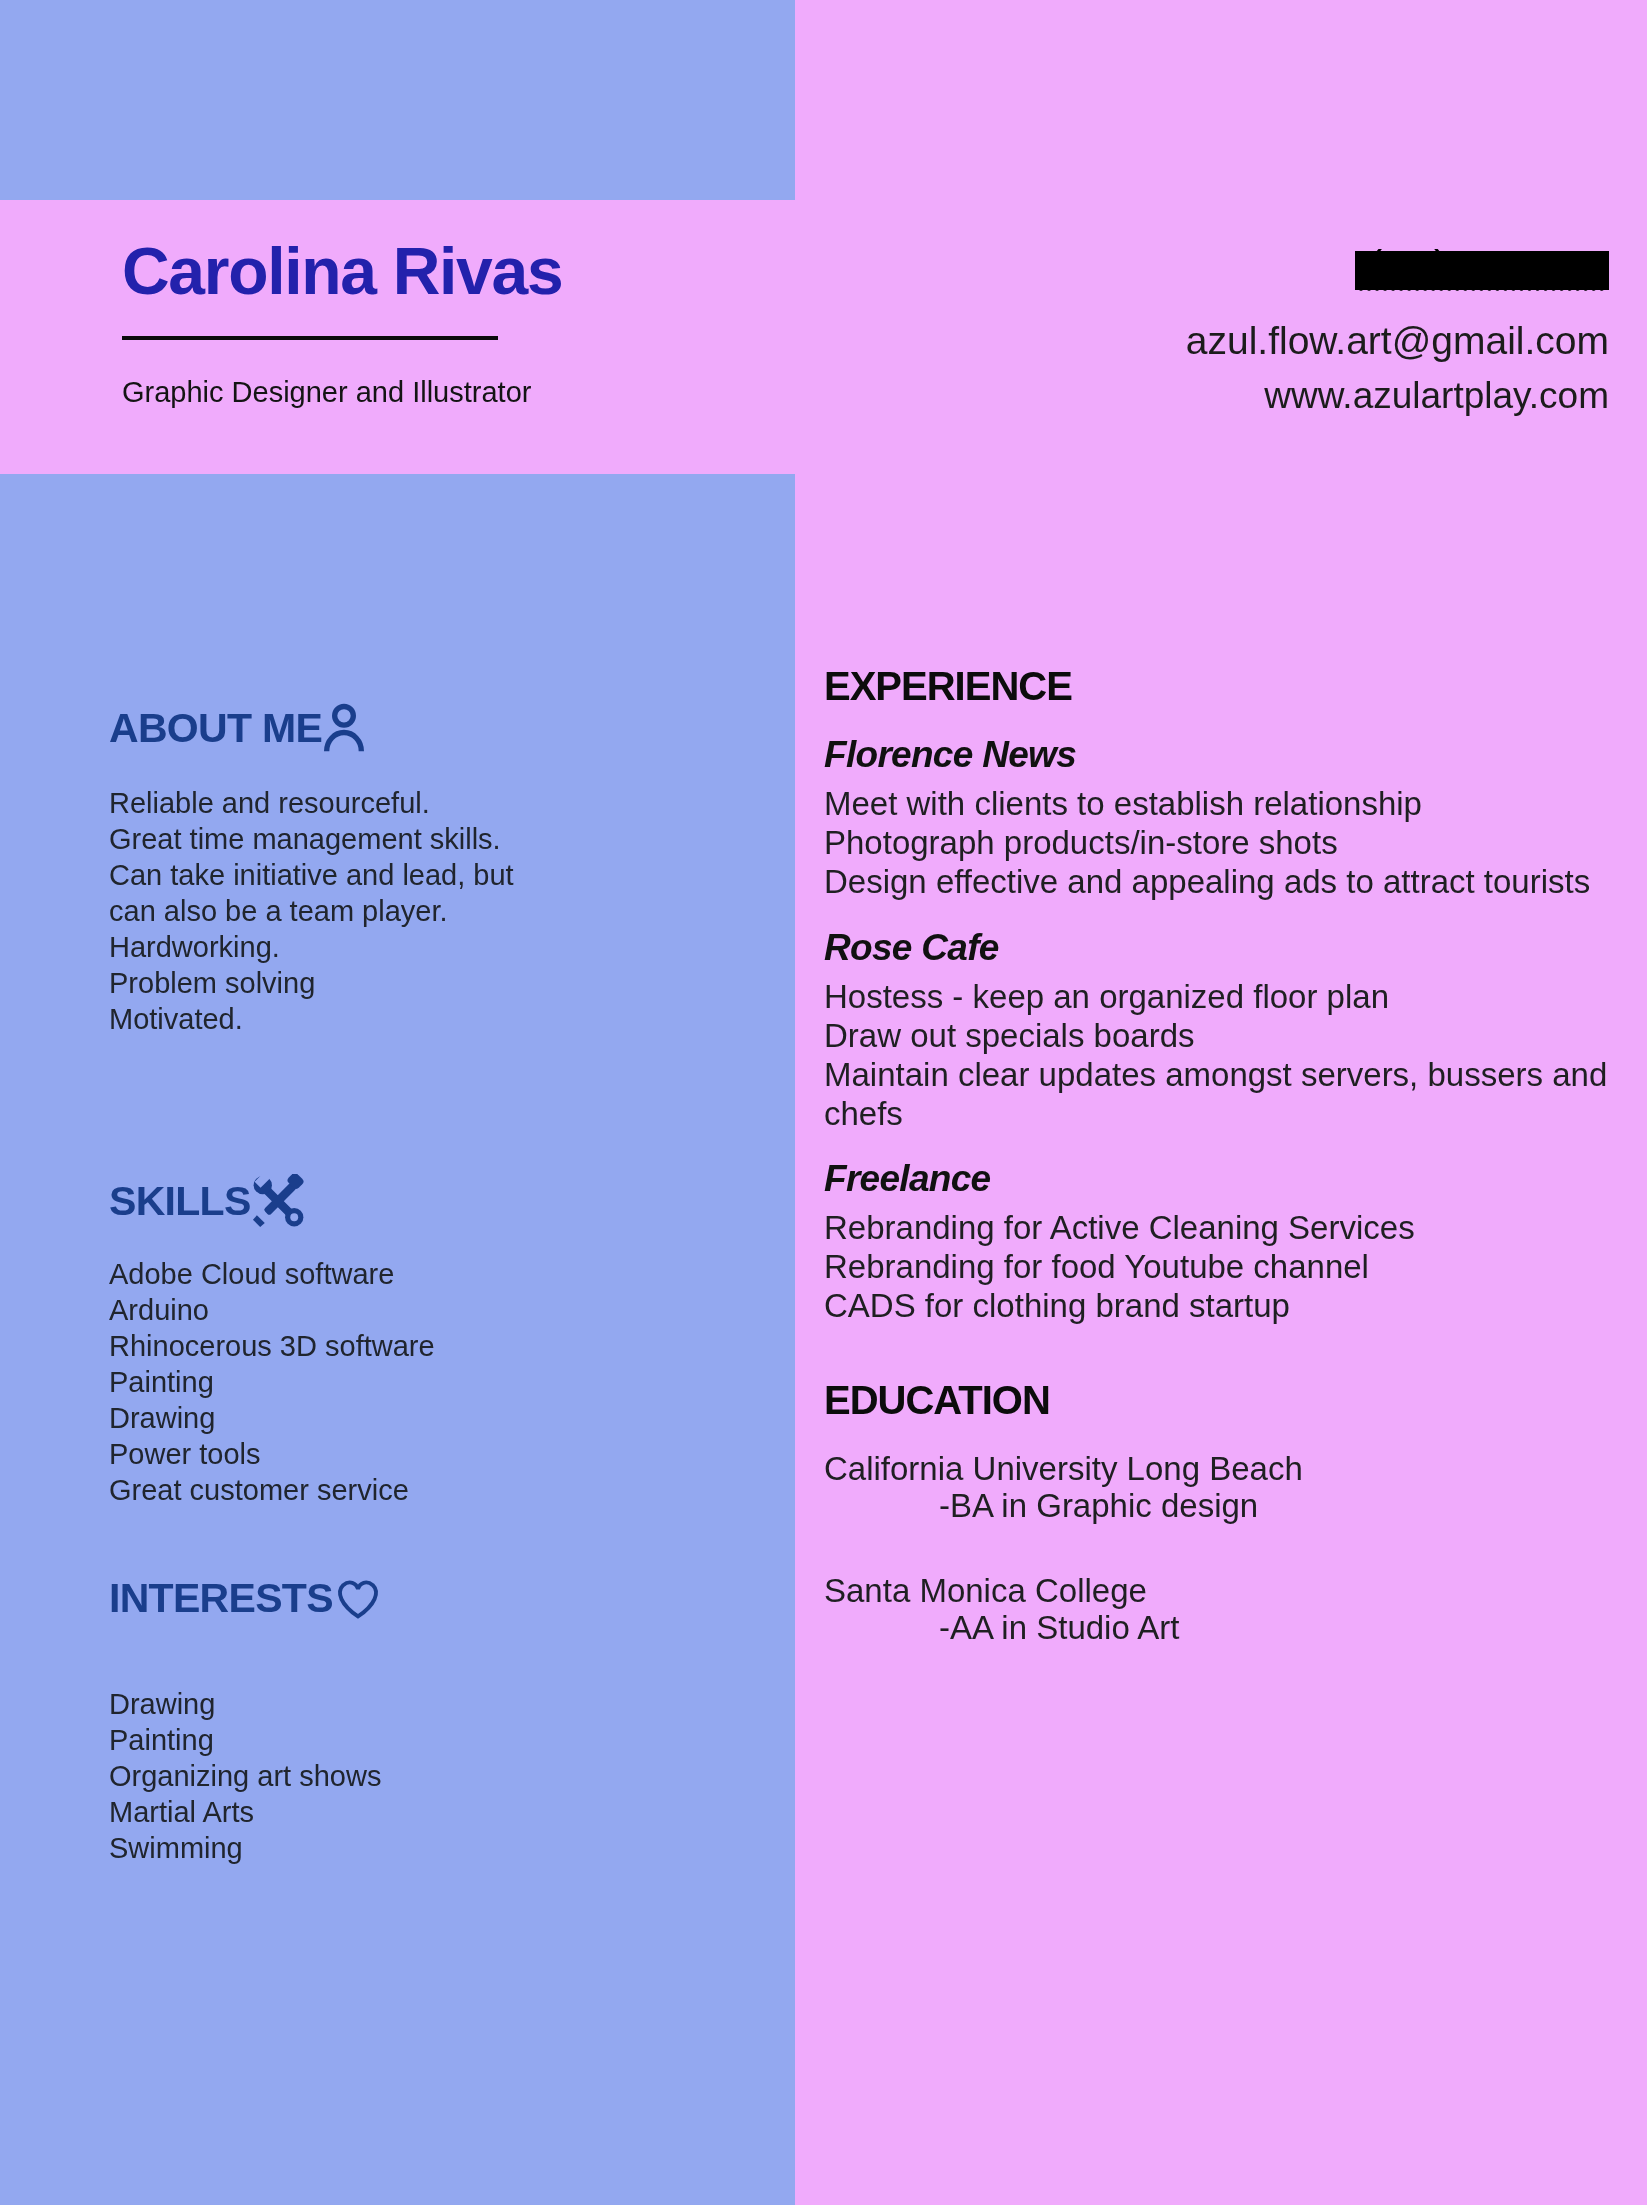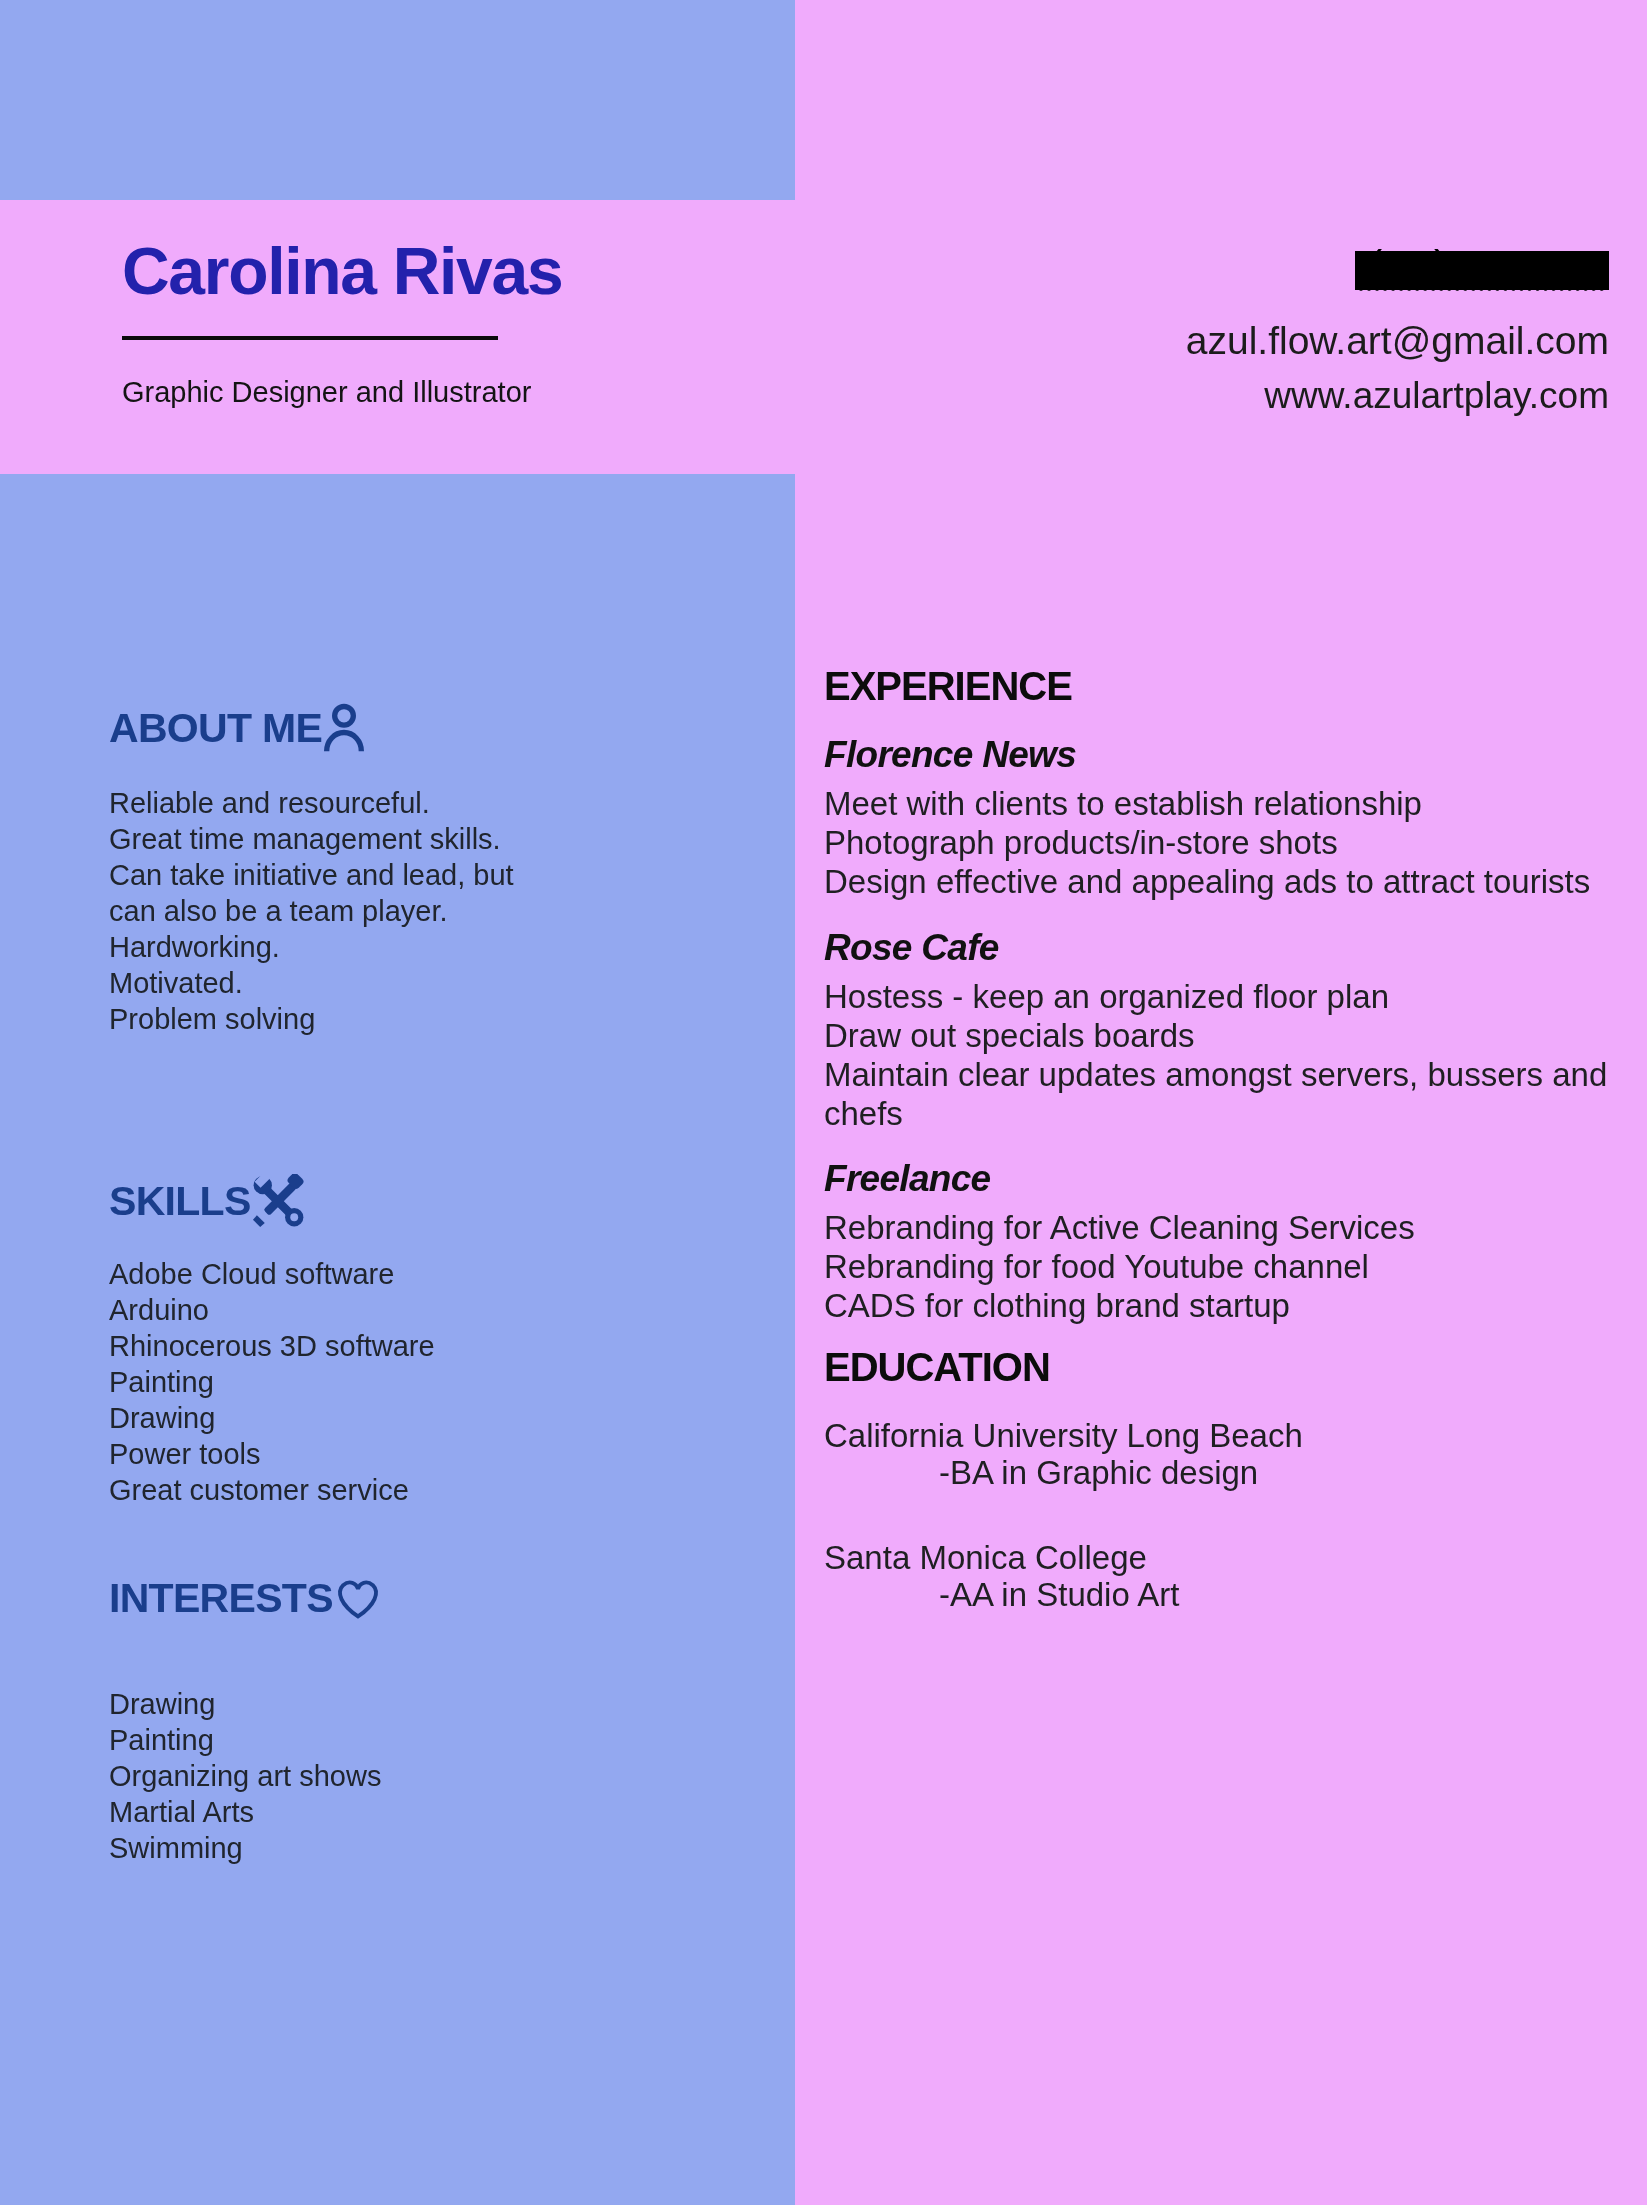--- a/index.html
+++ b/index.html
@@ -47,21 +47,21 @@
   .s-interests ul{margin-top:64px;}
   .ic{flex:0 0 auto;}
 
   
   .main{position:absolute;left:824px;top:664px;width:812px;color:#1f1f22;}
   .main h2{margin:0;font-size:40px;font-weight:800;color:#0c0c0c;letter-spacing:-1px;}
   .job{margin-top:25.4px;}
   .job h3{margin:0 0 8px 0;font-size:37px;font-style:italic;font-weight:700;letter-spacing:-0.7px;color:#111;}
   .job ul{list-style:none;margin:0;padding:0;}
   .job li{font-size:33px;font-weight:300;line-height:39px;}
-  .edu{margin-top:20px;}
+  .edu{margin-top:53px;}
   .edu-body{margin-top:27px;}
   .school{font-size:33px;font-weight:300;line-height:37px;}
   .school + .school{margin-top:48px;}
   .degree{margin-left:115px;}
 </style>
 </head>
 <body>
 
 <div class="page">
 
@@ -101,22 +101,22 @@
           <path d="M7 72 a26 28 0 0 1 52 0" fill="none" stroke="#1A3E8C" stroke-width="8"></path>
         </svg>
       </div>
       <ul>
 
       <li>Reliable and resourceful.</li>
           <li>Great time management skills.</li>
           <li>Can take initiative and lead, but</li>
           <li>can also be a team player.</li>
           <li>Hardworking.</li>
+          <li>Problem solving</li>
           <li>Motivated.</li>
-          <li>Problem solving</li>
         </ul>
     </section>
 
     <section class="s-skills">
       <div class="s-head">
         <h2>SKILLS</h2>
         <svg class="ic" width="55" height="55" viewBox="0 0 84 84">
           <g fill="#1A3E8C">
             <rect x="38" y="8" width="13" height="60" rx="4" transform="rotate(45 44.5 38)"></rect>
             <rect x="57" y="1" width="22" height="19" rx="6" transform="rotate(45 68 10.5)"></rect>

